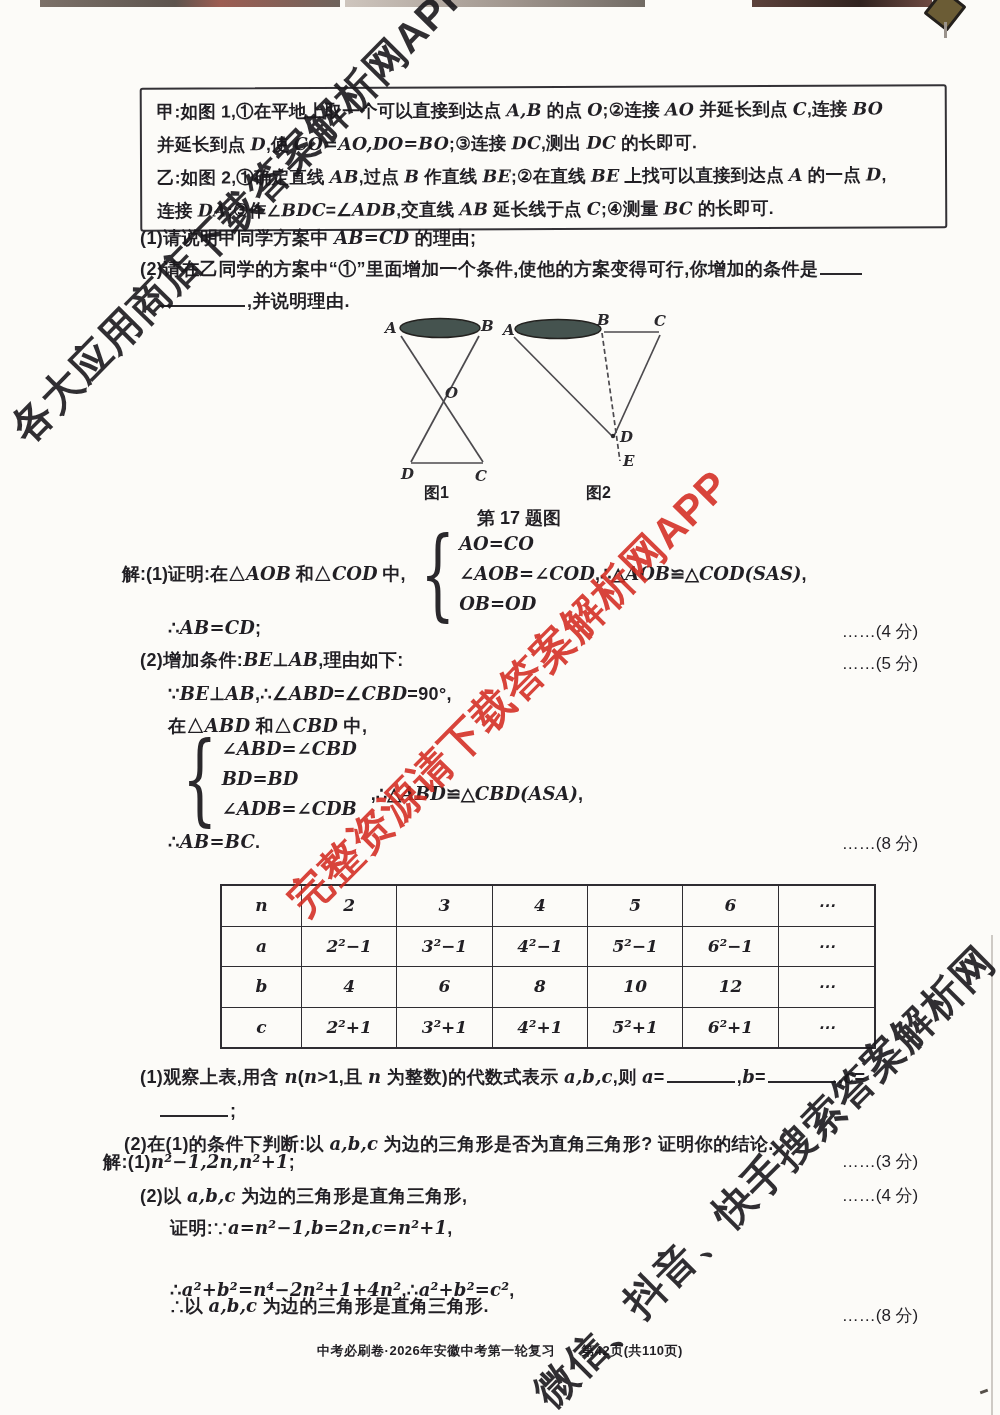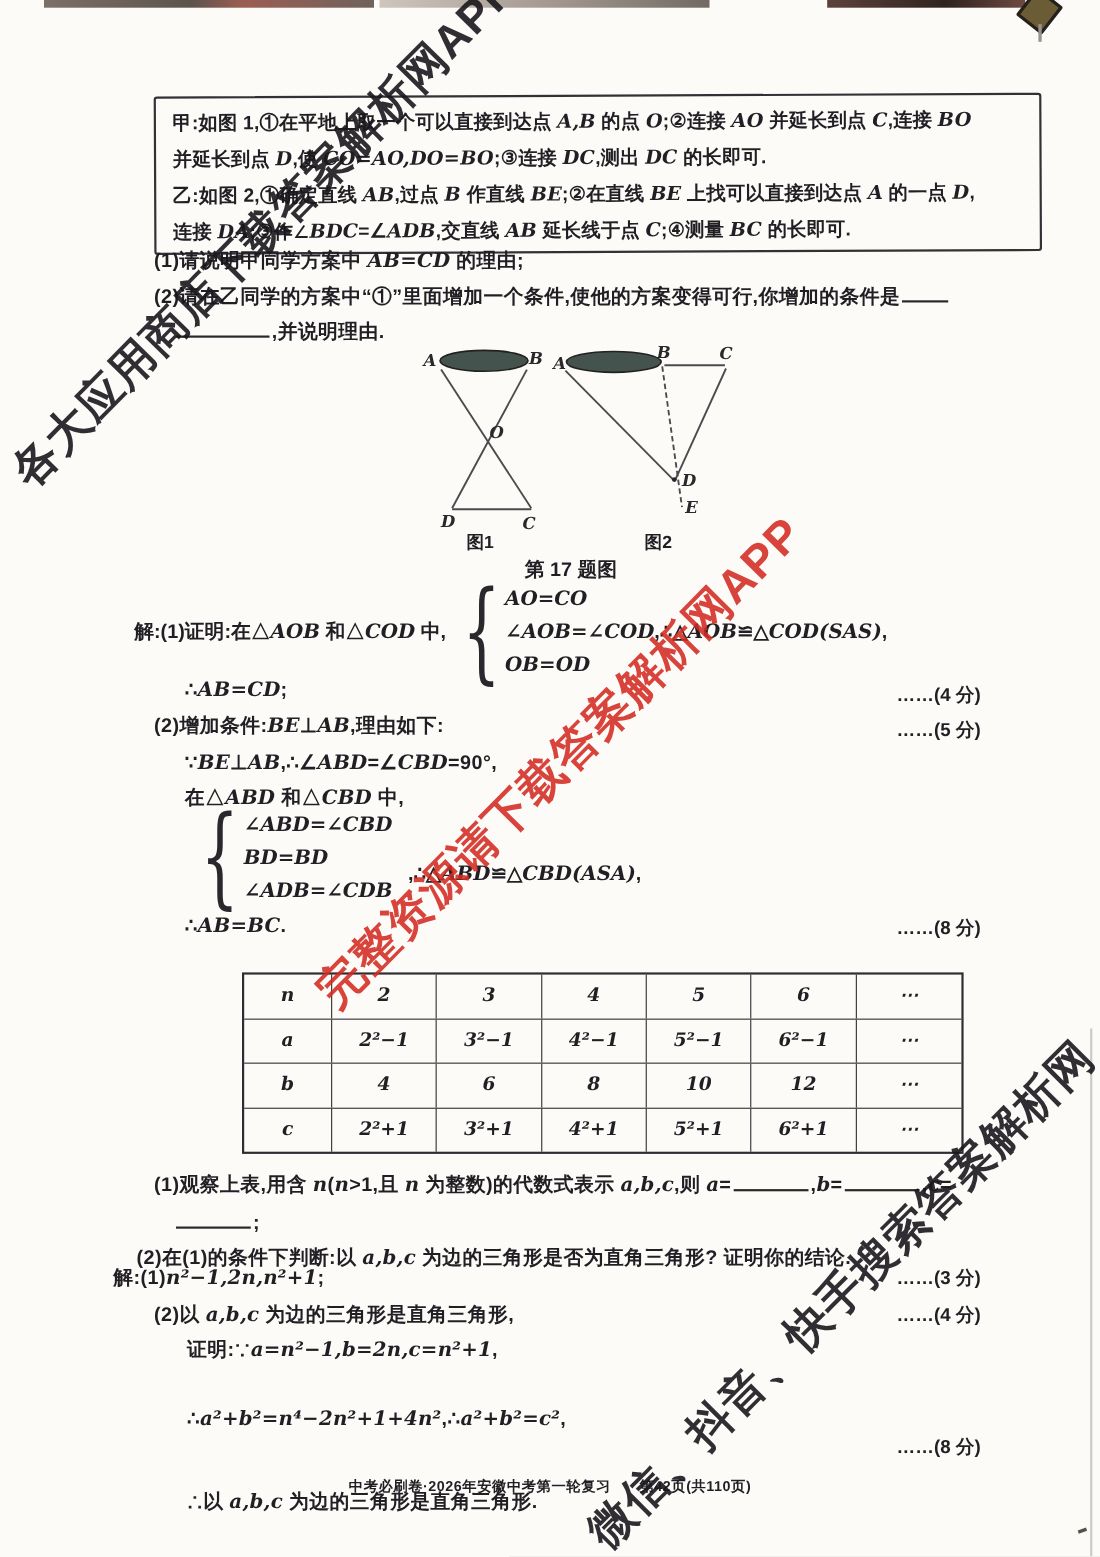--- a/index.html
+++ b/index.html
@@ -15,21 +15,21 @@
   .pbox{position:absolute;left:140px;top:86px;width:803px;height:140px;border:2px solid #33313ا6;
     border:2px solid #333136;border-radius:3px;transform:rotate(-.25deg);}
   .pbox .bline{position:absolute;left:15px;white-space:nowrap;font-size:17.5px;font-weight:600;letter-spacing:.2px;}
   
   .eqsys{position:absolute;display:flex;align-items:center;white-space:nowrap;font-size:18px;font-weight:600;}
   .brace{font-family:"DejaVu Serif",serif;font-size:100px;font-weight:400;line-height:92px;
     transform:scaleX(.55);margin:0 -10px 0 0;color:#2a282c;}
   .eqrows{display:flex;flex-direction:column;}
   .eqrow{height:30px;line-height:30px;}
   
-  .score{position:absolute;left:815px;width:130px;text-align:left;font-size:17px;font-weight:700;}
+  .score{position:absolute;left:815px;width:130px;text-align:center;font-size:17px;font-weight:400;}
   
   .ntable{position:absolute;left:220px;top:884px;width:652px;border:2px solid #2f2d32;}
   .trow{display:grid;grid-template-columns:80px repeat(6,1fr);}
   .trow:not(:last-child){border-bottom:1.6px solid #2f2d32;}
   .tcell{height:39.5px;line-height:39.5px;text-align:center;font-size:17px;border-right:1.4px solid #2f2d32;overflow:hidden;}
   .tcell:last-child{border-right:none;}
   
   .figlabel{position:absolute;font-size:16px;font-weight:700;}
   
   .wm{position:absolute;white-space:nowrap;transform-origin:0 50%;font-weight:700;pointer-events:none;}
@@ -169,21 +169,21 @@
       </div>
     </div>
   <div class="line" style="left:140px;top:1066px;"><span>(1)观察上表,用含 </span><span class="mv">n</span><span>(</span><span class="mv">n</span><span>&gt;1,且 </span><span class="mv">n</span><span> 为整数)的代数式表示 </span><span class="mv">a,b,c</span><span>,则 </span><span class="mv">a</span><span>=</span><span class="bl" style="width: 68px;"></span><span>,</span><span class="mv">b</span><span>=</span><span class="bl" style="width: 68px;"></span><span>,</span><span class="mv">c</span><span>=</span></div>
   <div class="line" style="left:158px;top:1100px;"><span class="bl" style="width: 68px;"></span><span>;</span></div>
   <div class="line" style="left:124px;top:1134px;"><span>(2)在(1)的条件下判断:以 </span><span class="mv">a,b,c</span><span> 为边的三角形是否为直角三角形? 证明你的结论.</span></div>
 
   <div class="line" style="left:103px;top:1152px;"><span class="bold">解:</span><span>(1)</span><span class="mv">n²−1,2n,n²+1</span><span>;</span></div>
   <div class="line" style="left:140px;top:1186px;"><span>(2)以 </span><span class="mv">a,b,c</span><span> 为边的三角形是直角三角形,</span></div>
   <div class="line" style="left:170px;top:1218px;"><span>证明:∵</span><span class="mv">a=n²−1,b=2n,c=n²+1</span><span>,</span></div>
   <div class="line" style="left:170px;top:1280px;"><span>∴</span><span class="mv">a²+b²=n⁴−2n²+1+4n²</span><span>,∴</span><span class="mv">a²+b²=c²</span><span>,</span></div>
-  <div class="line" style="left:170px;top:1356px;"><span>∴以 </span><span class="mv">a,b,c</span><span> 为边的三角形是直角三角形.</span></div>
+  <div class="line" style="left:170px;top:1296px;"><span>∴以 </span><span class="mv">a,b,c</span><span> 为边的三角形是直角三角形.</span></div>
 
   <div class="footer">
     <span>中考必刷卷·2026年安徽中考第一轮复习</span>
     <span>第42页(共110页)</span>
   </div>
 
   <div class="wm wm-black" style="left:18px;top:408px;font-size:41px;letter-spacing:1px;transform:rotate(-45.5deg);">各大应用商店下载答案解析网APP</div>
   <div class="wm wm-red" style="left:296px;top:880px;font-size:42px;letter-spacing:1px;transform:rotate(-45.3deg);">完整资源请下载答案解析网APP</div>
   <div class="wm wm-black" style="left:542px;top:1372px;font-size:41px;letter-spacing:1px;transform:rotate(-45deg);">微信、抖音、快手搜索答案解析网</div>
 

